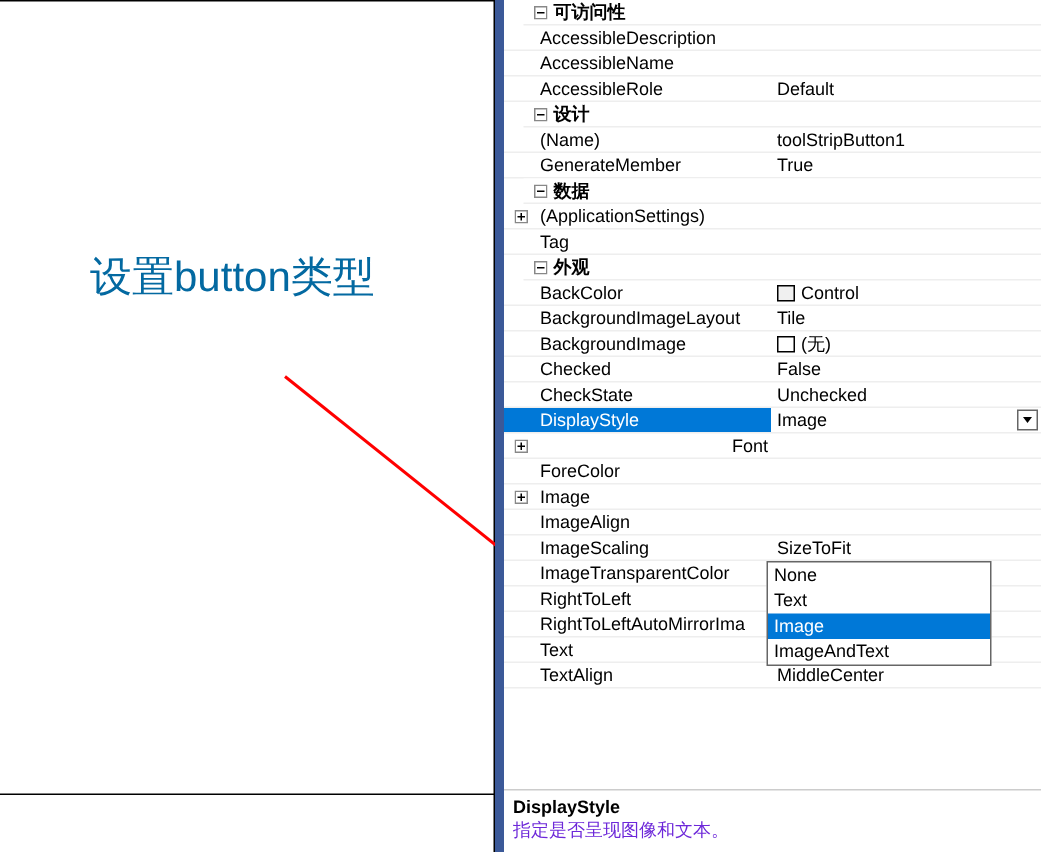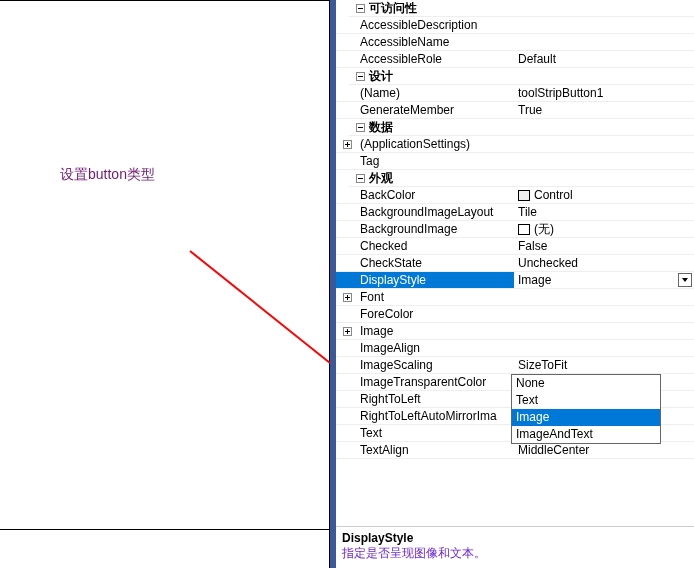--- a/index.html
+++ b/index.html
@@ -16,22 +16,22 @@
   .left-pane {
     position: absolute;
     left: 0; top: 0;
     width: 330px; height: 568px;
     border-top: 1px solid #000;
     border-right: 1px solid #000;
   }
   .annotation {
     position: absolute;
     left: 60px; top: 165px;
-    color: #701a75;
-    font-size: 14px;
+    color: #0369a1;
+    font-size: 28px;
     font-weight: normal;
   }
   .arrow-svg {
     position: absolute;
     left: 180px; top: 240px;
     pointer-events: none;
   }
   .hline {
     position: absolute;
     left: 0; top: 528px;
@@ -301,21 +301,21 @@
     </div>
 
     <div class="prop-row">
       <span class="expander" style="margin-left:4px;">
           <svg width="9" height="9">
             <rect x="0.5" y="0.5" width="8" height="8" fill="#fff" stroke="#888"></rect>
             <line x1="2" y1="4.5" x2="7" y2="4.5" stroke="#000"></line>
             <line x1="4.5" y1="2" x2="4.5" y2="7" stroke="#000"></line>
           </svg>
         </span>
-      <span class="prop-name" style="width:156px;">Font</span>
+      <span class="prop-name" style="width:156px;text-align:right;">Font</span>
         <span class="prop-val"></span>
     </div>
     <div class="prop-row">
         <span class="spacer"></span>
         <span class="prop-name">ForeColor</span>
         <span class="prop-val"></span>
       </div>
     <div class="prop-row">
       <span class="expander" style="margin-left:4px;">
           <svg width="9" height="9">

